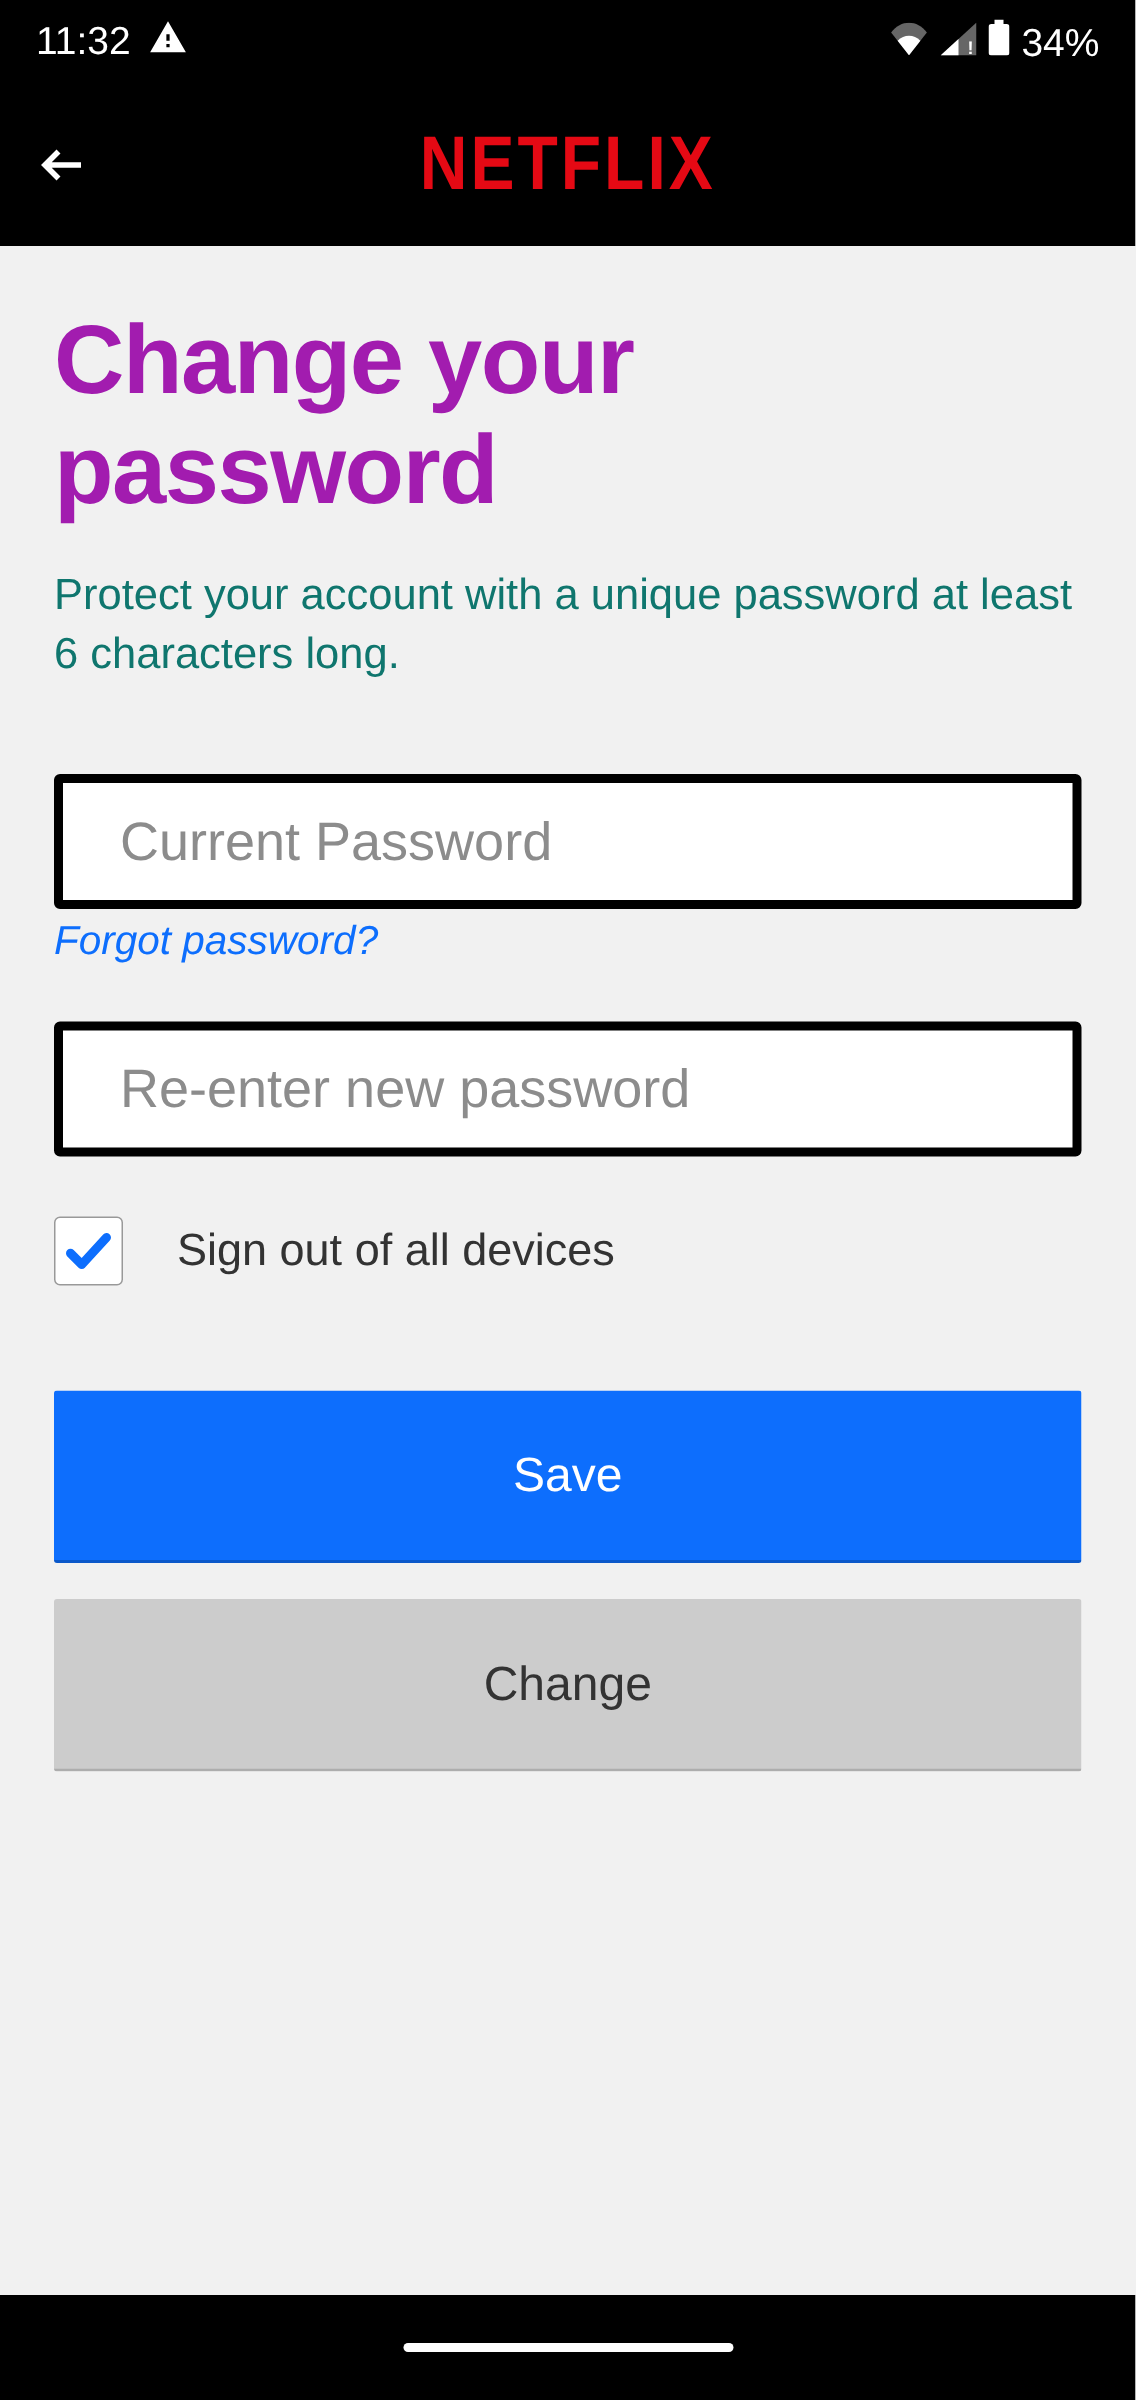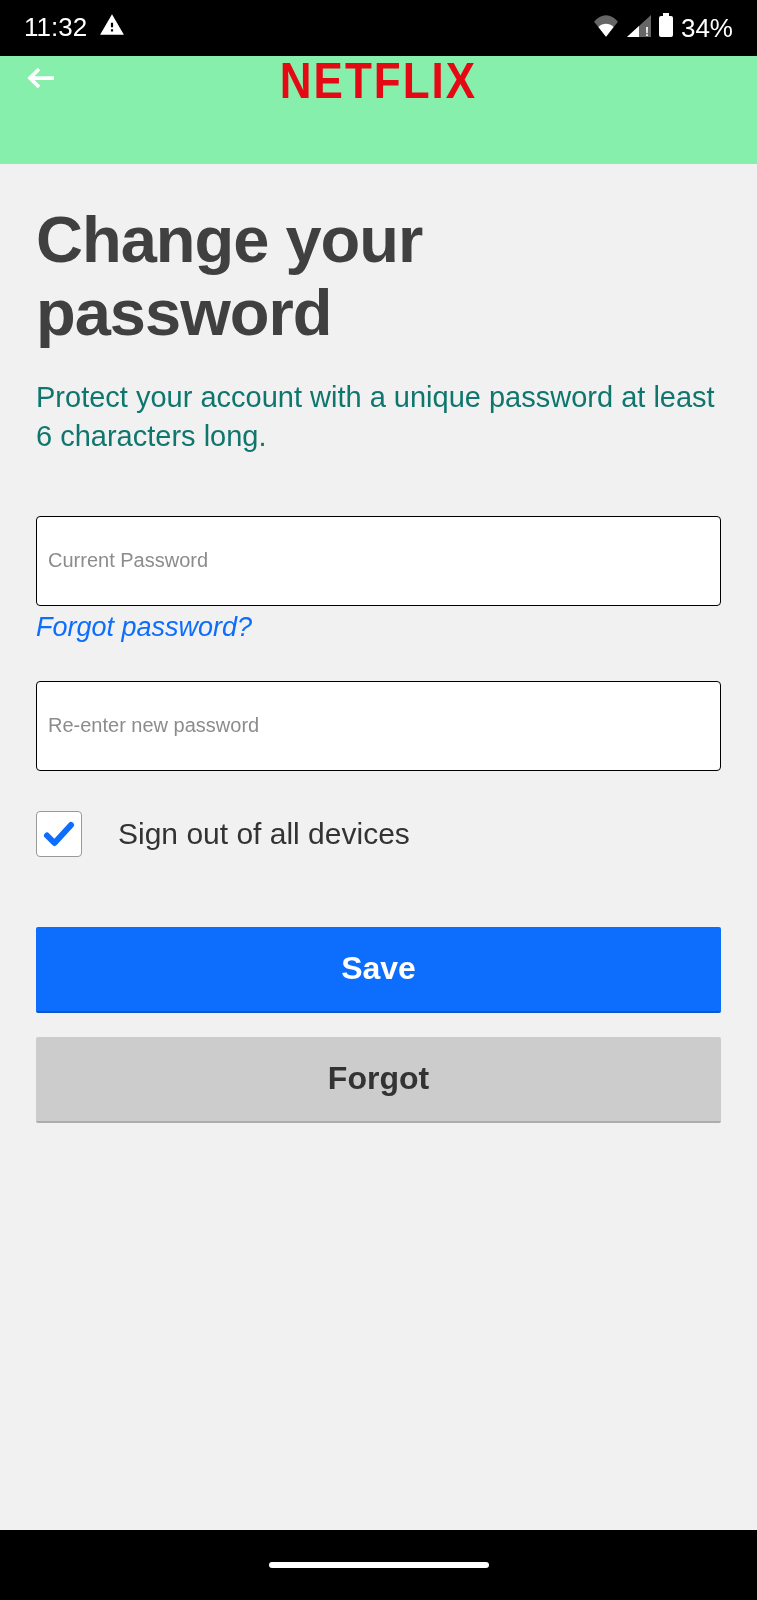--- a/index.html
+++ b/index.html
@@ -32,24 +32,24 @@
       font-weight: 400;
     }
     .status-right {
       display: flex;
       align-items: center;
       gap: 8px;
       font-size: 26px;
       font-weight: 500;
     }
     .app-header {
-      background: #86efac;
+      background: #000000;
       height: 108px;
       display: flex;
-      align-items: flex-start;
+      align-items: center;
       padding: 0 20px;
       position: relative;
     }
     .back-arrow {
       color: #fff;
       width: 44px;
       height: 44px;
       display: flex;
       align-items: center;
       justify-content: center;
@@ -64,39 +64,39 @@
       font-weight: 800;
       letter-spacing: 2px;
       transform-origin: center;
     }
     .content {
       padding: 40px 36px;
     }
     .title {
       font-size: 65px;
       font-weight: 800;
-      color: #404040;
+      color: #a21caf;
       line-height: 1.12;
       margin-bottom: 28px;
       letter-spacing: -1px;
     }
     .subtitle {
       font-size: 29px;
       color: #0f766e;
       line-height: 1.35;
       margin-bottom: 60px;
     }
     .input-field {
       width: 100%;
       height: 90px;
-      border: 1px solid #000000;
+      border: 6px solid #000000;
       border-radius: 4px;
       background: #fff;
-      font-size: 20px;
-      padding: 0 11px;
+      font-size: 36px;
+      padding: 0 38px;
       color: #333;
     }
     .input-field::placeholder {
       color: #8c8c8c;
     }
     .forgot-link {
       color: #0d6efd;
       font-size: 27px;
       text-decoration: none;
       display: inline-block;
@@ -125,25 +125,25 @@
       align-items: center;
       justify-content: center;
       cursor: pointer;
     }
     .checkbox-label {
       font-size: 30px;
       color: #333;
     }
     .btn {
       width: 100%;
-      height: 86px;
+      height: 115px;
       border: none;
       border-radius: 2px;
       font-size: 32px;
-      font-weight: 700;
+      font-weight: 400;
       cursor: pointer;
       margin-bottom: 24px;
     }
     .btn-primary {
       background: #0d6efd;
       color: #fff;
       border-bottom: 2px solid rgba(0,0,0,0.2);
     }
     .btn-secondary {
       background: #ccc;
@@ -230,18 +230,18 @@
   <div class="checkbox-row">
     <div class="checkbox">
       <svg width="36" height="36" viewBox="0 0 24 24" fill="none" stroke="#0d6efd" stroke-width="4" stroke-linecap="round" stroke-linejoin="round">
           <polyline points="4 13 9 18 20 6"></polyline>
         </svg>
     </div>
     <span class="checkbox-label">Sign out of all devices</span>
   </div>
 
   <button class="btn btn-primary">Save</button>
-  <button class="btn btn-secondary">Forgot</button>
+  <button class="btn btn-secondary">Change</button>
 </div>
 
 <div class="bottom-bar">
   <div class="home-indicator"></div>
 </div>
 
 </body></html>

